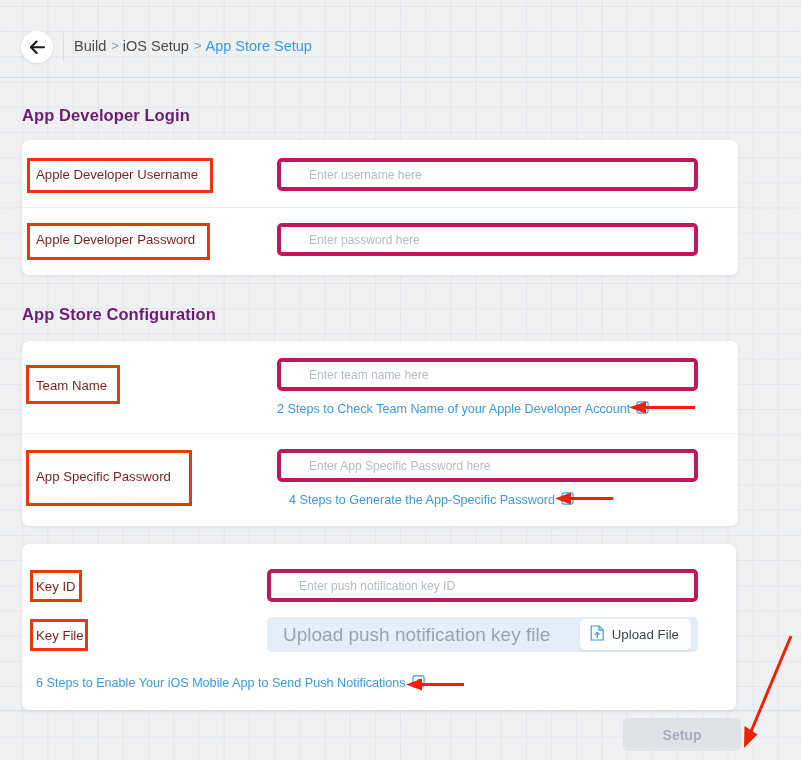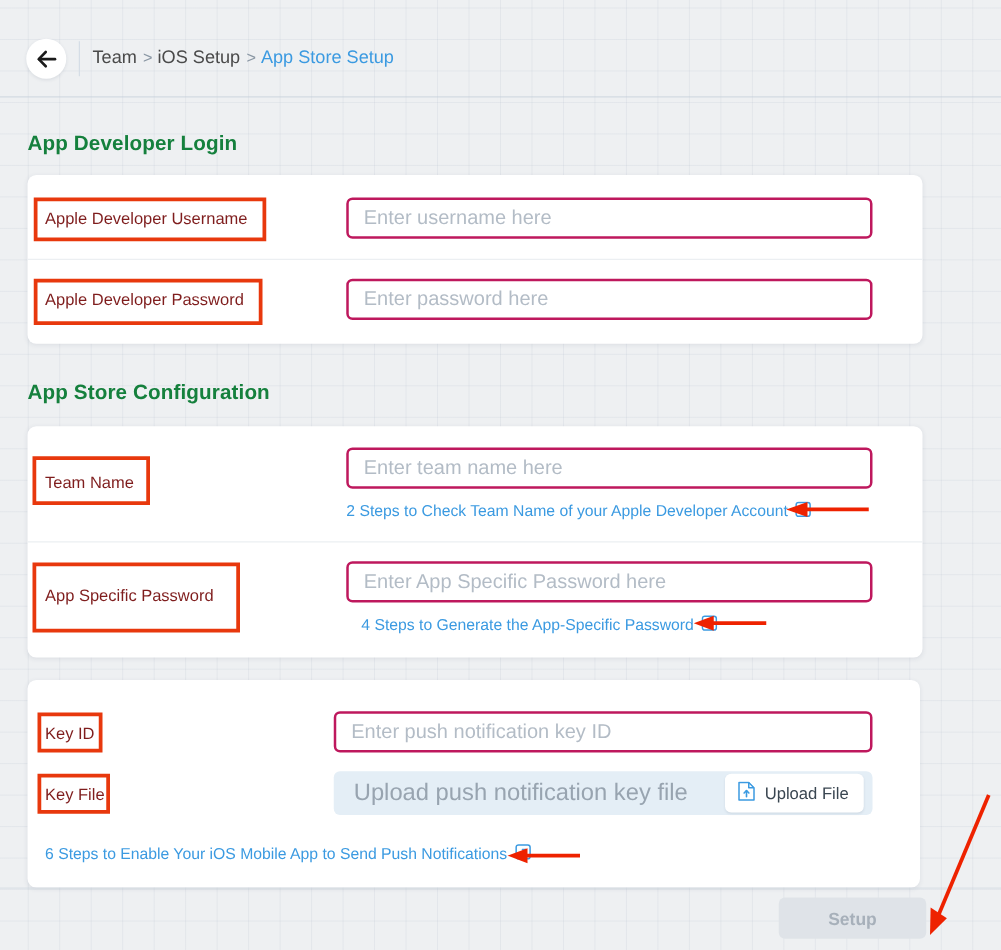--- a/index.html
+++ b/index.html
@@ -73,21 +73,21 @@
     width: 801px; height: 1px;
     background: rgba(190,202,215,0.55);
   }
 
   
   .section-title {
     position: absolute;
     left: 22px;
     font-size: 16.5px;
     font-weight: bold;
-    color: #15803d;
+    color: #701a75;
     letter-spacing: 0.1px;
   }
   #title-login  { top: 106px; }
   #title-config { top: 305px; }
 
   
   .card {
     position: absolute;
     background: #ffffff;
     border-radius: 7px;
@@ -115,27 +115,27 @@
     position: absolute;
     border: 3px solid #e8380d;
     background: transparent;
     z-index: 5;
     pointer-events: none;
   }
 
   
   .text-input {
     position: absolute;
-    border: 2px solid #be185d;
+    border: 4px solid #be185d;
     border-radius: 5px;
     background: #ffffff;
     font-family: "Liberation Sans", sans-serif;
-    font-size: 16px;
+    font-size: 12px;
     color: #3a4651;
-    padding: 0 12px;
+    padding: 0 28px;
     outline: none;
   }
   .text-input::placeholder { color: #b3bcc6; }
 
   .upload-row {
     position: absolute;
     background: #e4eef6;
     border-radius: 5px;
     display: flex;
     align-items: center;
@@ -206,21 +206,21 @@
     <span>
       <svg width="17" height="15" viewBox="0 0 17 15">
         <path d="M7.6 1.6 L2.0 7.3 L7.6 13.0" fill="none" stroke="#1b1b1b" stroke-width="2.1" stroke-linecap="round" stroke-linejoin="round"></path>
         <line x1="2.3" y1="7.3" x2="15.0" y2="7.3" stroke="#1b1b1b" stroke-width="2.1" stroke-linecap="round"></line>
       </svg>
     </span>
   </div>
   <div class="crumb-divider"></div>
 
   <nav class="breadcrumb">
-    <span class="crumb">Team</span>
+    <span class="crumb">Build</span>
     <span class="crumb-sep">&gt;</span>
     <span class="crumb">iOS Setup</span>
     <span class="crumb-sep">&gt;</span>
     <span class="crumb active">App Store Setup</span>
   </nav>
 </div>
 <div class="header-rule"></div>
 
 <h2 id="title-login" class="section-title">App Developer Login</h2>
 

